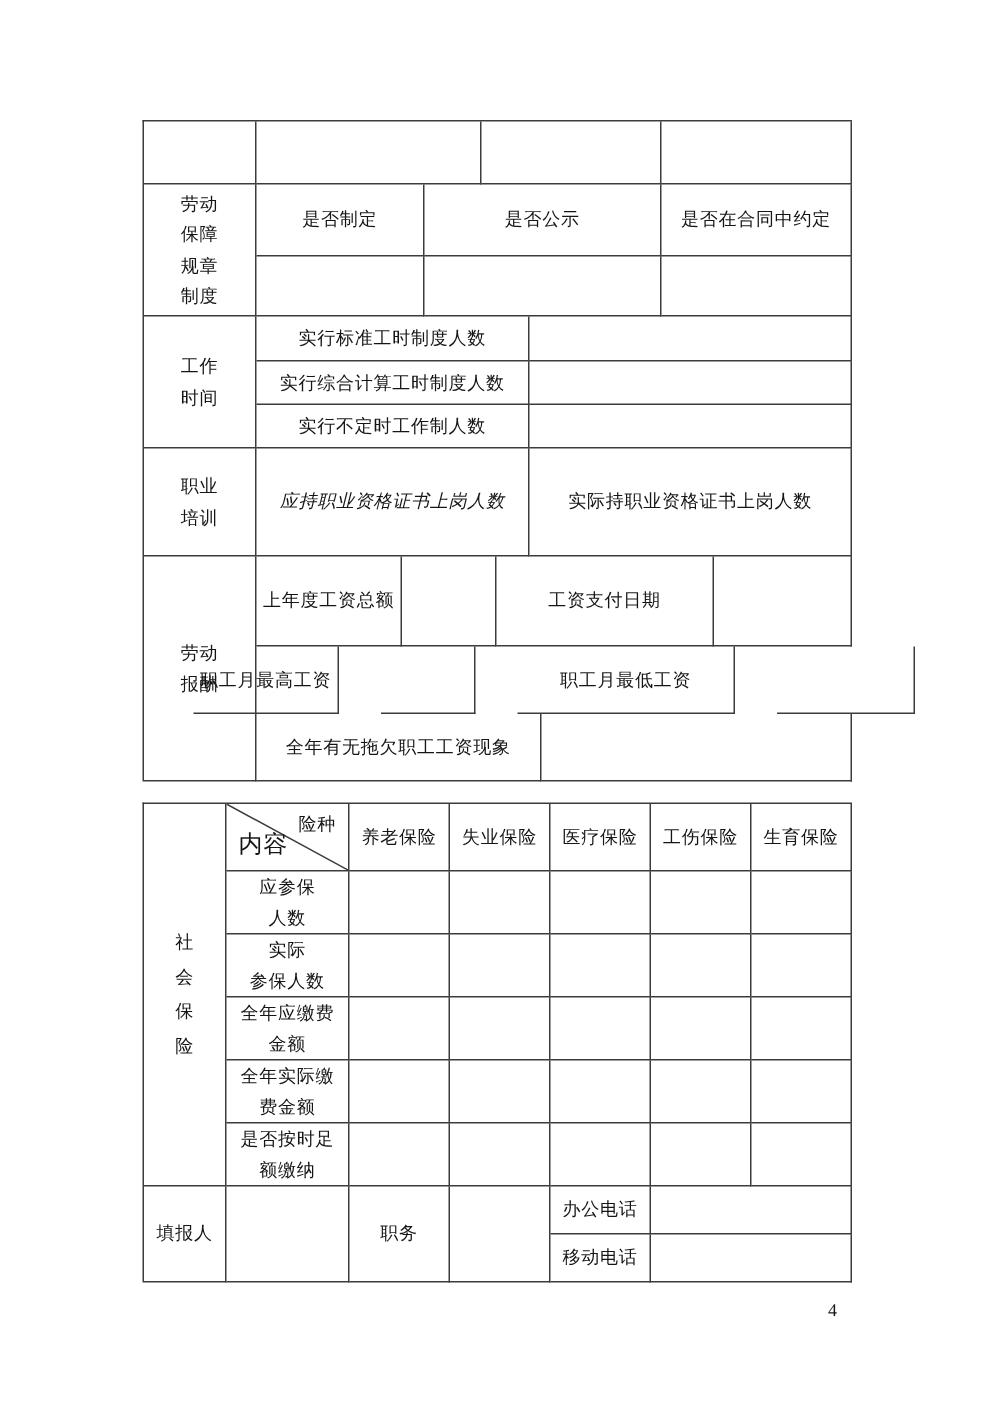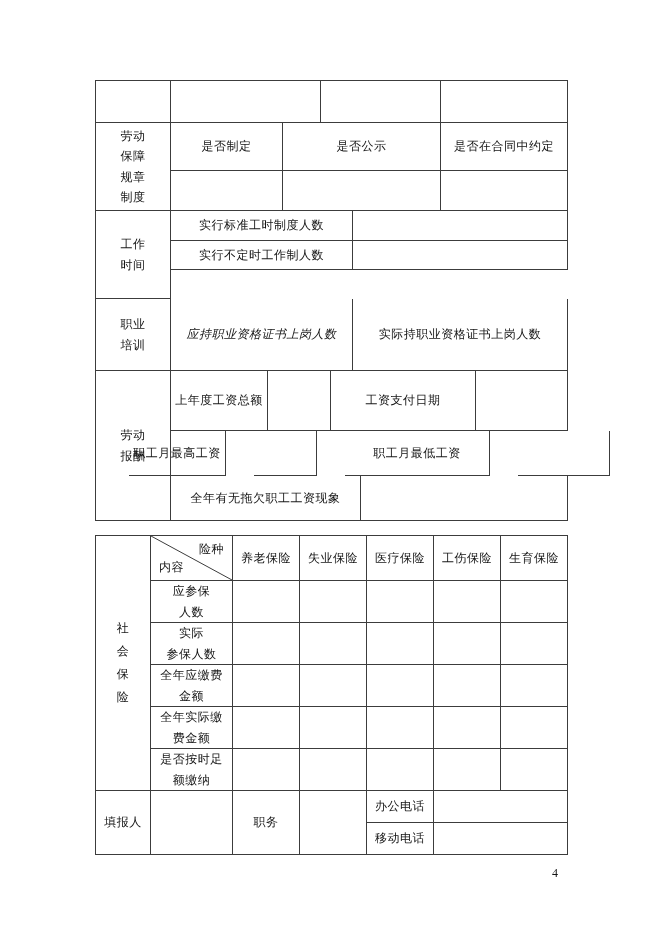--- a/index.html
+++ b/index.html
@@ -14,21 +14,21 @@
   .col{display:flex;flex-direction:column;}
   .cell{box-sizing:border-box;
         border-right:1px solid #3c3c3c;border-bottom:1px solid #3c3c3c;
         display:flex;align-items:center;justify-content:center;
         text-align:center;white-space:pre-line;
         font-size:12px;line-height:1.7;letter-spacing:0.5px;}
   .vhdr{line-height:1.9;}
   .diag{position:relative;}
   .diag svg{position:absolute;left:0;top:0;}
   .diag .t{position:absolute;top:3px;right:8px;font-size:12px;}
-  .diag .b{position:absolute;bottom:3px;left:8px;font-size:12px;}
+  .diag .b{position:absolute;bottom:3px;left:8px;font-size:16px;}
   .pageno{position:absolute;left:552px;top:866px;font-size:12px;}
 </style>
 </head>
 <body>
 
 <div class="tbl" style="left:95px;top:80px;width:472px;">
 
   <div class="row" style="height:42px;">
     <div class="cell" style="width:75px;"></div>
     <div class="cell" style="width:150px;"></div>
@@ -54,20 +54,24 @@
       </div>
     </div>
   </div>
 
   <div class="row" style="height:88px;">
     <div class="cell" style="width:75px;">工作
 时间</div>
     <div class="col" style="width:397px;align-items:center;">
       <div class="row" style="height:30px;">
         <div class="cell" style="width:182px;">实行标准工时制度人数</div>
+        <div class="cell" style="width:215px;"></div>
+      </div>
+      <div class="row" style="height:29px;">
+        <div class="cell" style="width:182px;">实行综合计算工时制度人数</div>
         <div class="cell" style="width:215px;"></div>
       </div>
       <div class="row" style="height:29px;">
         <div class="cell" style="width:182px;">实行不定时工作制人数</div>
         <div class="cell" style="width:215px;"></div>
       </div>
     </div>
   </div>
 
   <div class="row" style="height:72px;">

